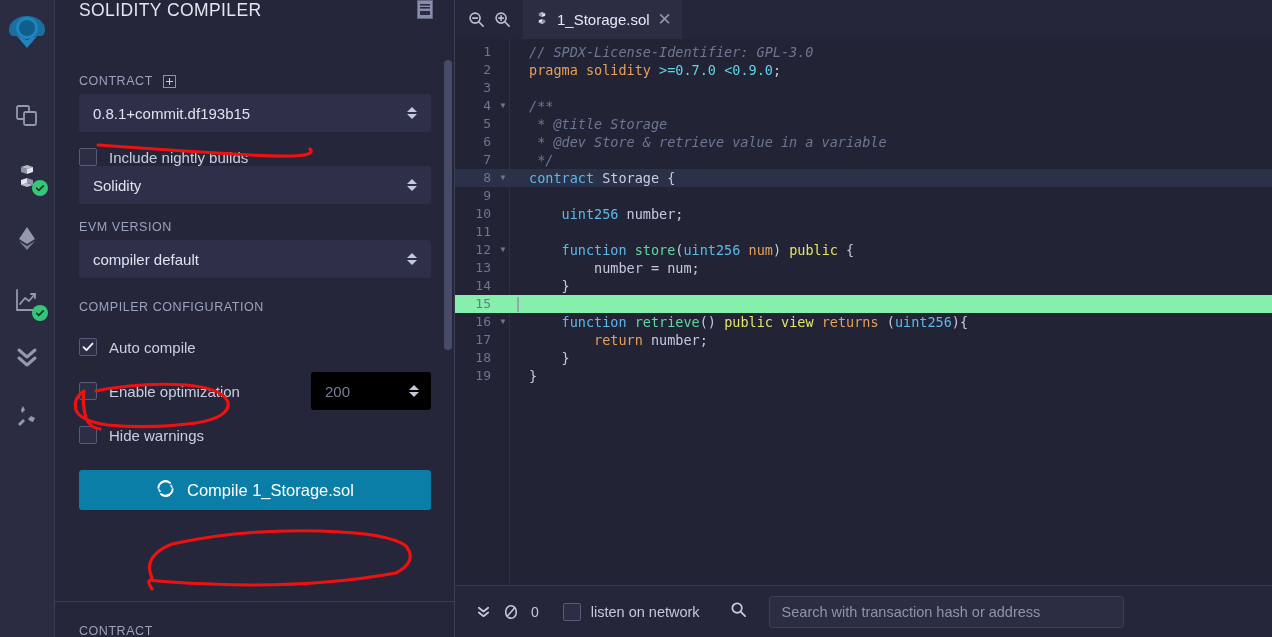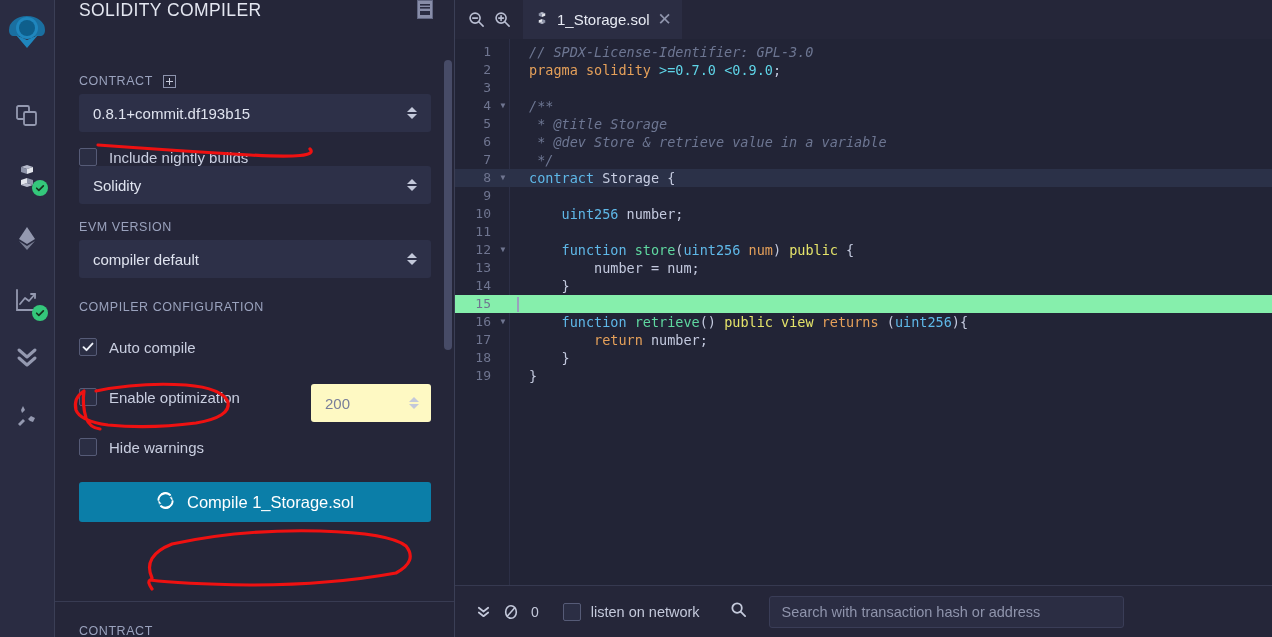--- a/index.html
+++ b/index.html
@@ -88,23 +88,23 @@
     border-radius: 2px; background: #2b2e44; flex: 0 0 18px;
     display: flex; align-items: center; justify-content: center;
   }
   .chk.on { background: #2b2e44; }
   .chk svg { width: 12px; height: 12px; }
   .chk-label { color: #c9cee0; font-size: 15px; }
 
   .opt-row { display: flex; align-items: center; margin-top: 16px; gap: 12px; }
   .opt-row .chk-label { flex: 1; }
   .runs {
-    width: 120px; height: 38px; background: #fef9c3; border-radius: 3px;
+    width: 120px; height: 38px; background: #000000; border-radius: 3px;
     display: flex; align-items: center; padding: 0 8px 0 14px;
-    color: #787e99; font-size: 15px; margin-top: 12px;
+    color: #787e99; font-size: 15px;
   }
   .runs .val { flex: 1; }
 
   .compile-btn {
     margin-top: 26px; height: 40px; width: 100%;
     background: #0b7ea8; border: none; border-radius: 3px;
     color: #fff; font-size: 16.5px; font-family: "Liberation Sans", sans-serif;
     display: flex; align-items: center; justify-content: center; gap: 12px;
     cursor: pointer;
   }

